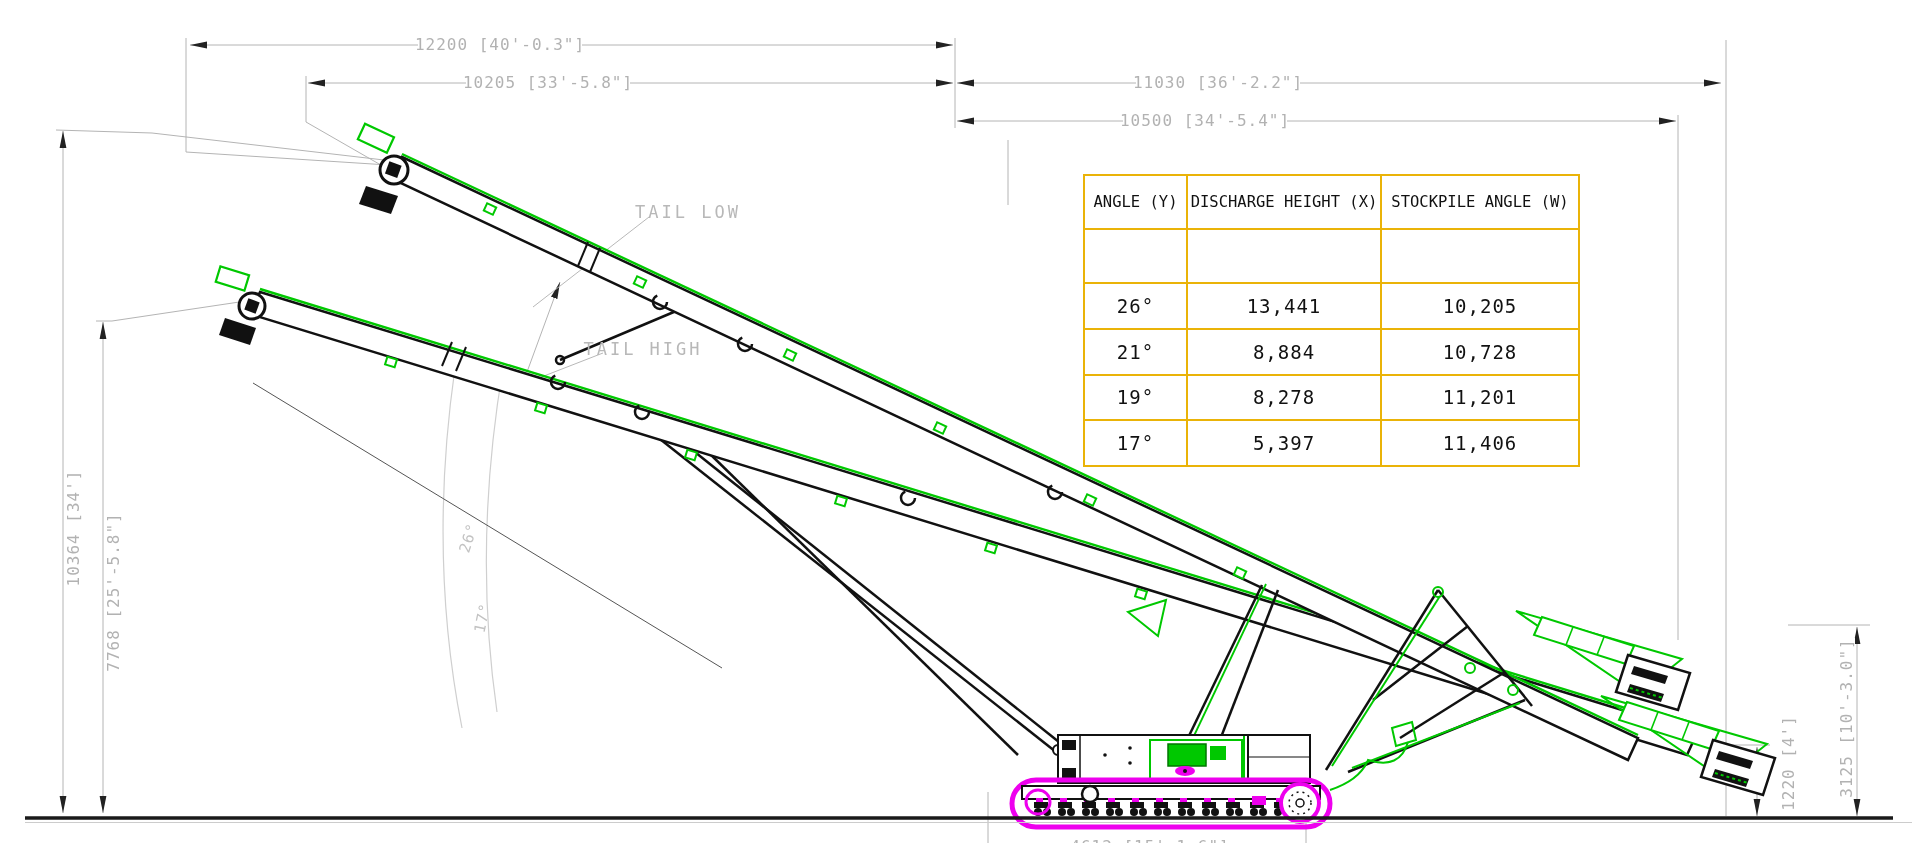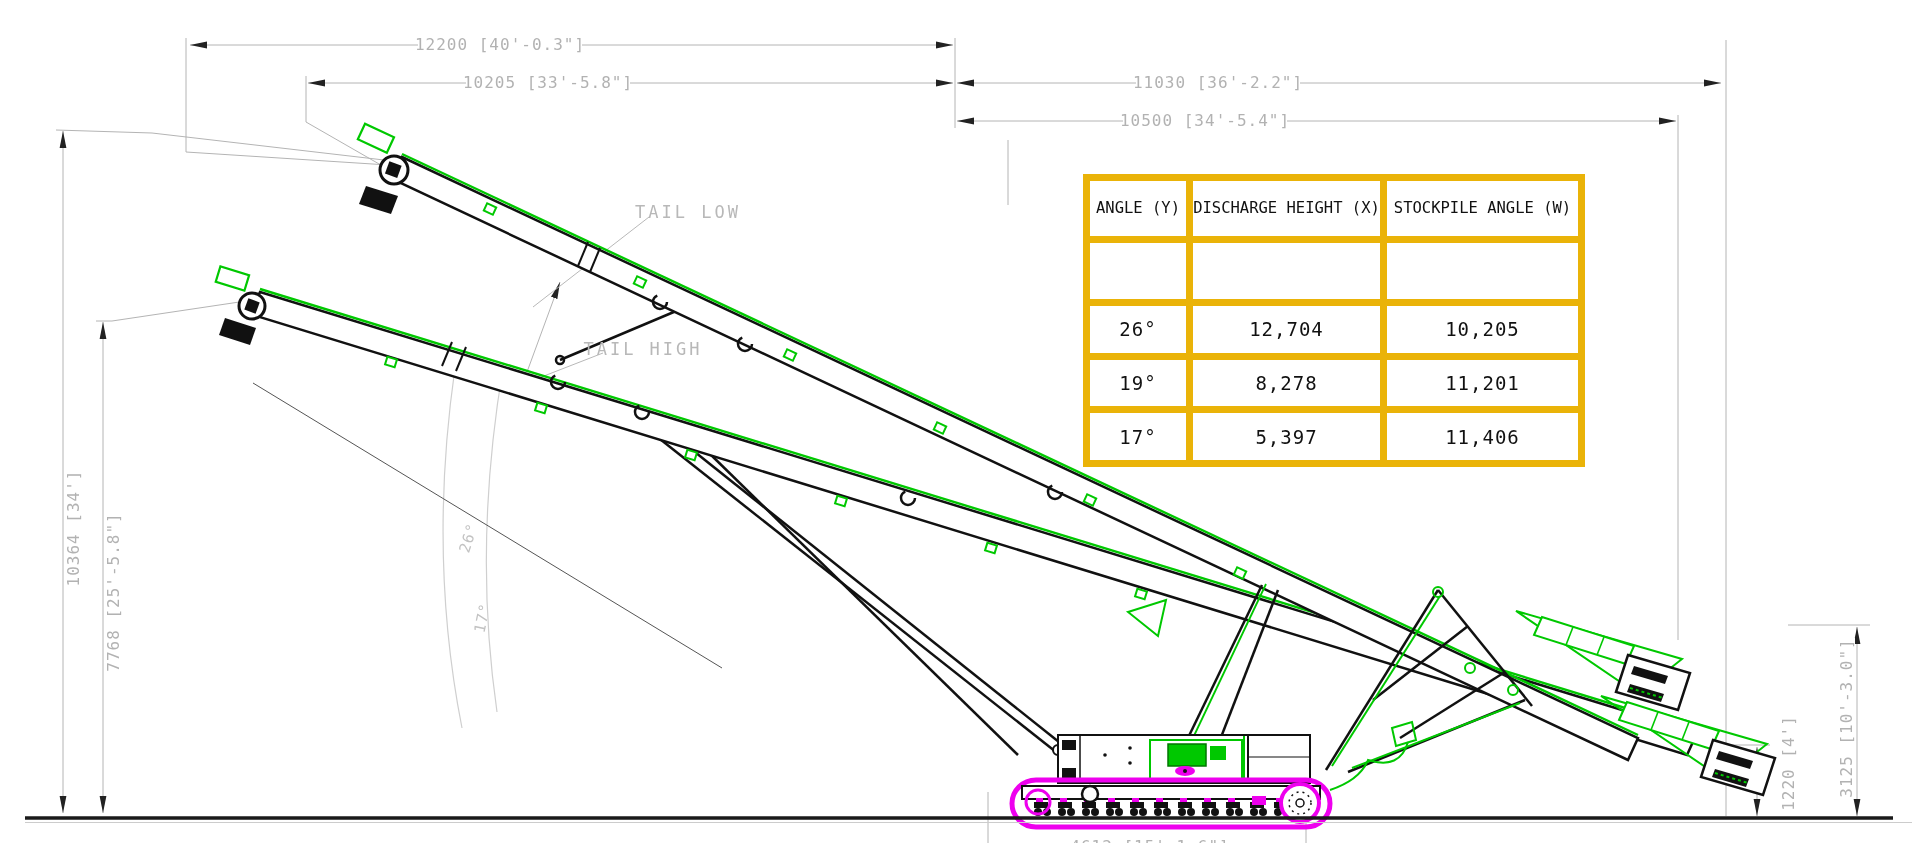--- a/index.html
+++ b/index.html
@@ -6,21 +6,21 @@
   .stage{position:relative;width:1920px;height:843px;overflow:hidden;background:#fff;
          font-family:"DejaVu Sans Mono", monospace;}
   svg{position:absolute;left:0;top:0;}
   svg text{font-family:"DejaVu Sans Mono", monospace;}
   .dimtxt{fill:#b2b2b2;font-size:16px;letter-spacing:1px;}
   .dimtxt-sm{fill:#c2c2c2;font-size:15px;letter-spacing:1px;}
   .calltxt{fill:#b8b8b8;font-size:17px;letter-spacing:3px;}
   
   .spec-table{position:absolute;left:1083px;top:174px;width:495px;height:293px;
     border-collapse:collapse;table-layout:fixed;background:#fff;}
-  .spec-table td,.spec-table th{border:7px solid #eab308;text-align:center;vertical-align:middle;
+  .spec-table td,.spec-table th{border:2px solid #eab308;text-align:center;vertical-align:middle;
     font-weight:normal;color:#111;padding:0;overflow:hidden;white-space:nowrap;}
   .spec-table th{font-size:15.5px;height:39px;letter-spacing:0px;}
   .spec-table .gap td{height:40px;}
   .spec-table .datarow td{height:33px;font-size:19px;letter-spacing:1px;}
   .col-angle{width:103px;}
   .col-dh{width:194px;}
   .col-sr{width:198px;}
 </style>
 </head>
 <body>
@@ -300,22 +300,27 @@
     <th>DISCHARGE HEIGHT (X)</th>
     <th>STOCKPILE ANGLE (W)</th>
   </tr>
   <tr class="gap">
     <td></td>
           <td></td>
           <td></td>
   </tr>
   <tr class="datarow">
     <td>26°</td>
-    <td>12,704</td>
+    <td>13,441</td>
     <td>10,205</td>
+  </tr>
+  <tr class="datarow">
+    <td>21°</td>
+    <td>8,884</td>
+    <td>10,728</td>
   </tr>
   <tr class="datarow">
     <td>19°</td>
     <td>8,278</td>
     <td>11,201</td>
   </tr>
   <tr class="datarow">
     <td>17°</td>
     <td>5,397</td>
     <td>11,406</td>

